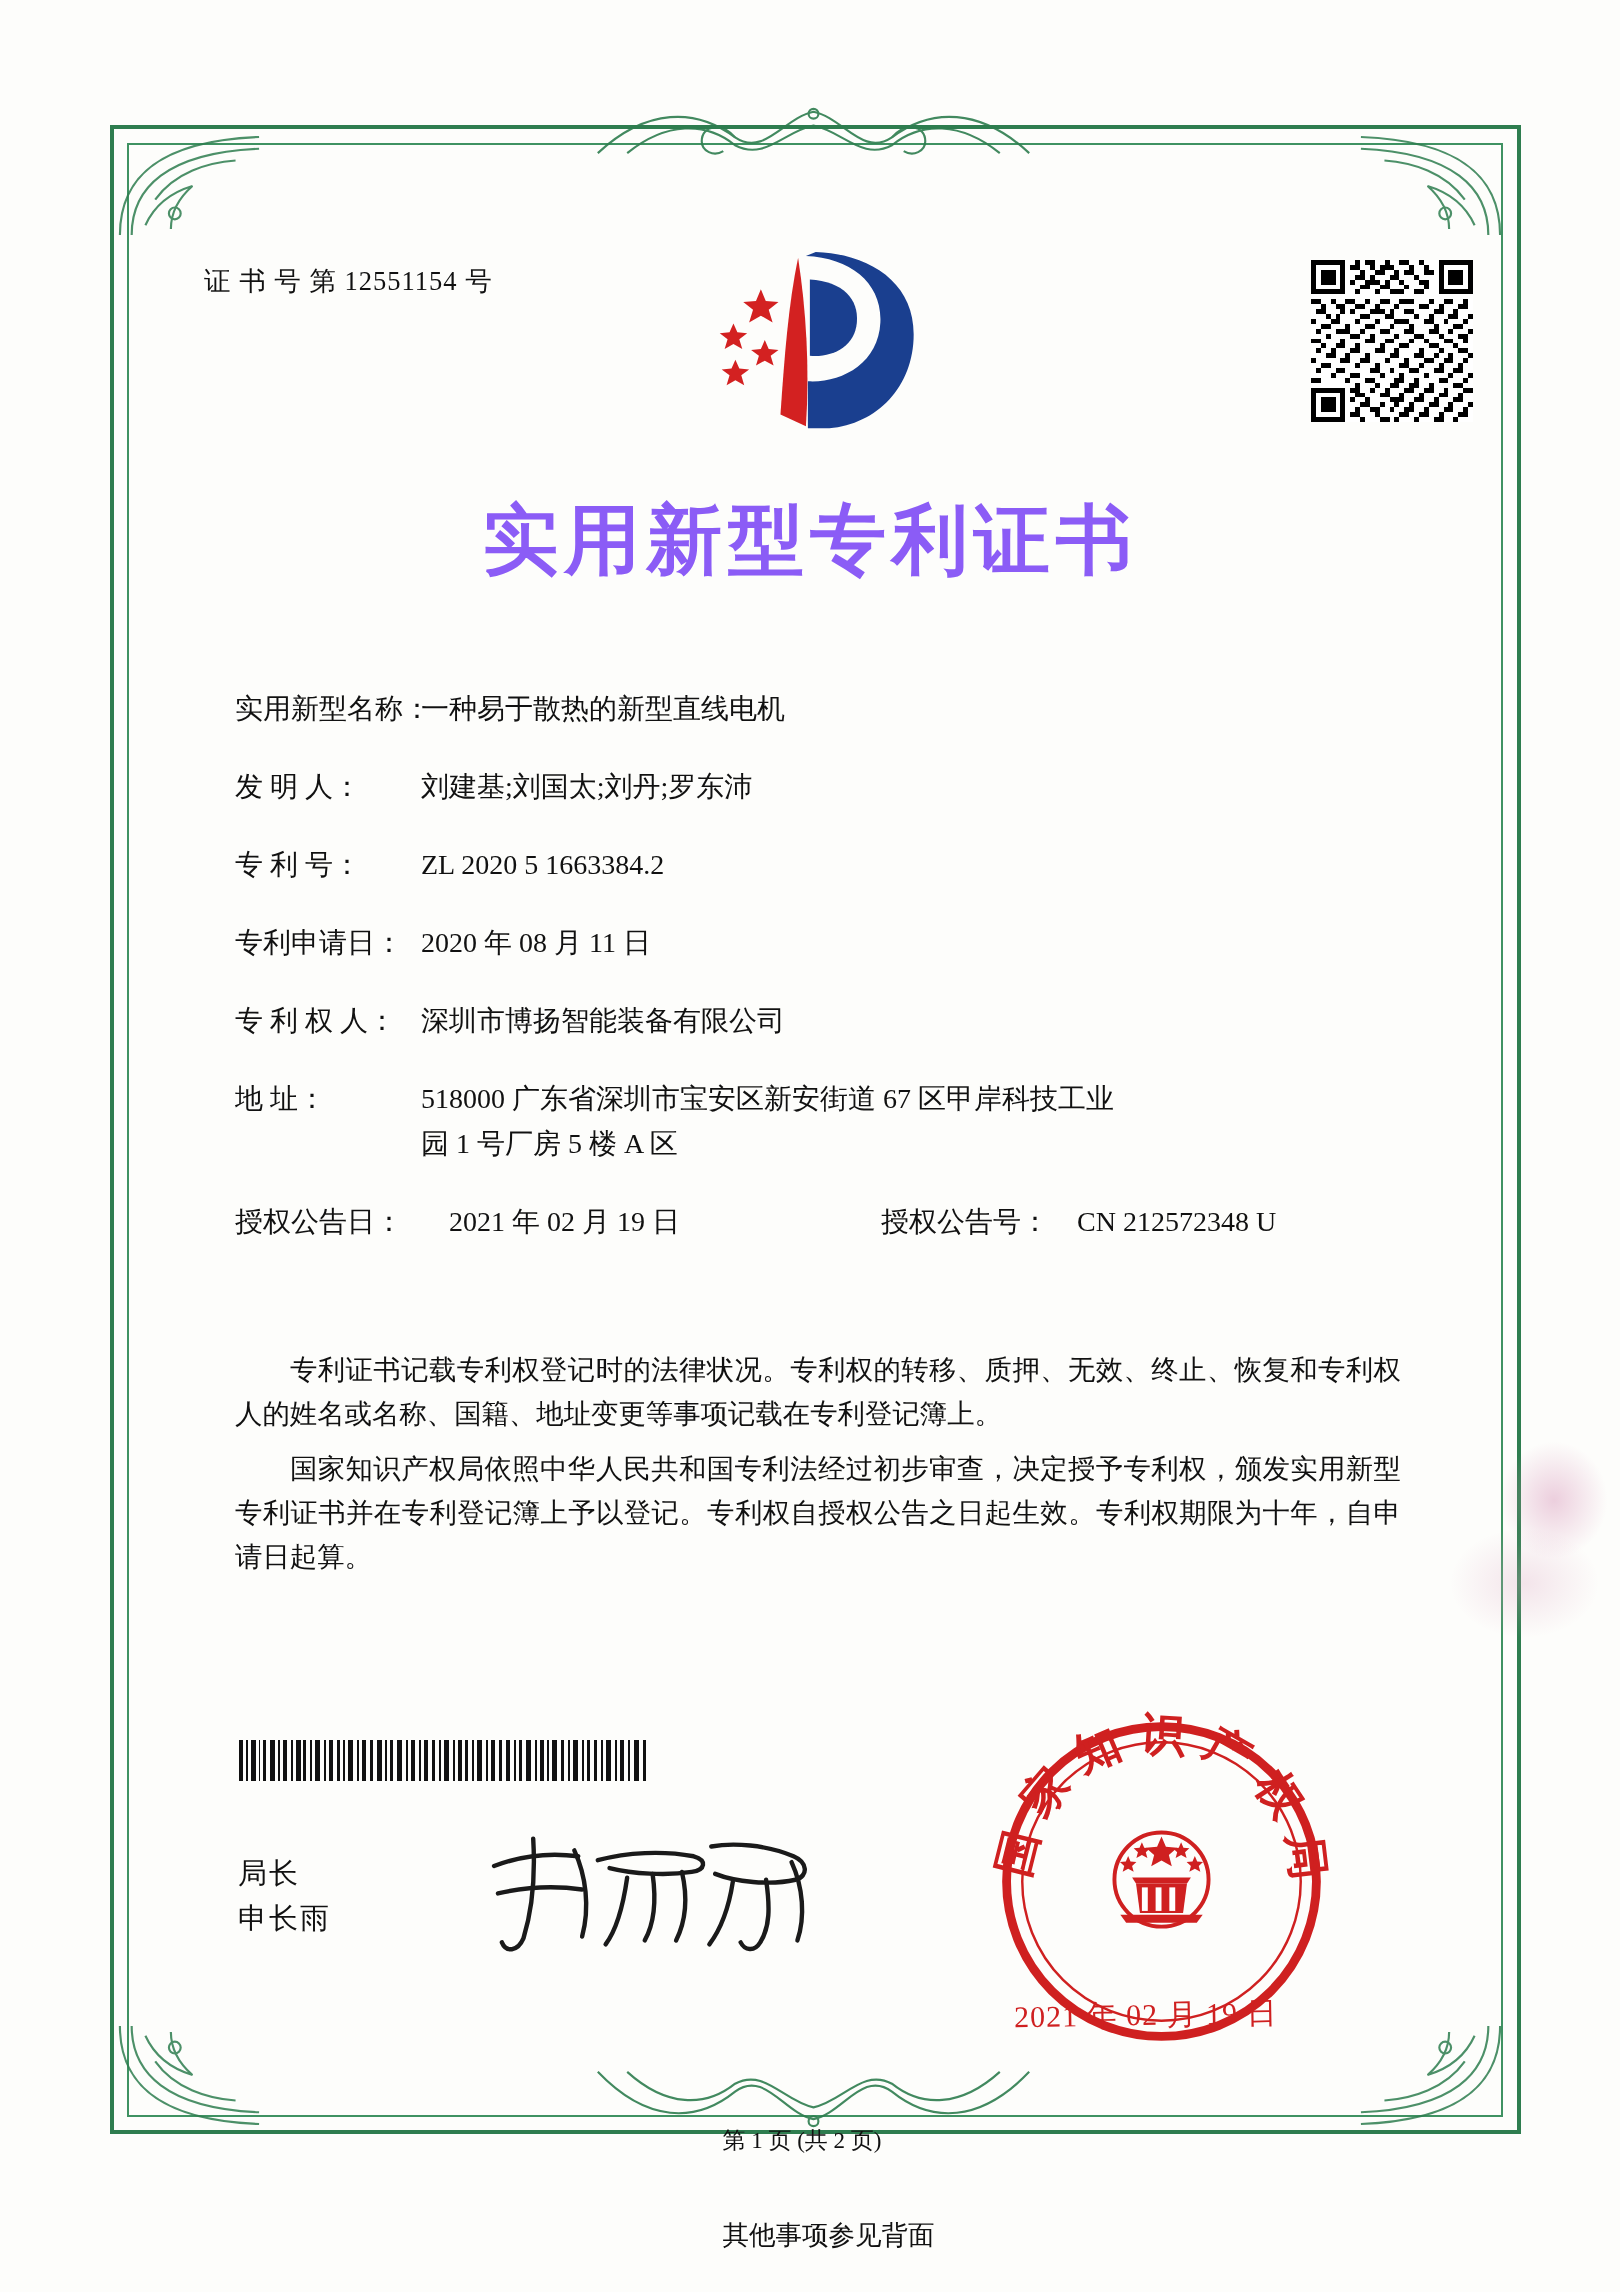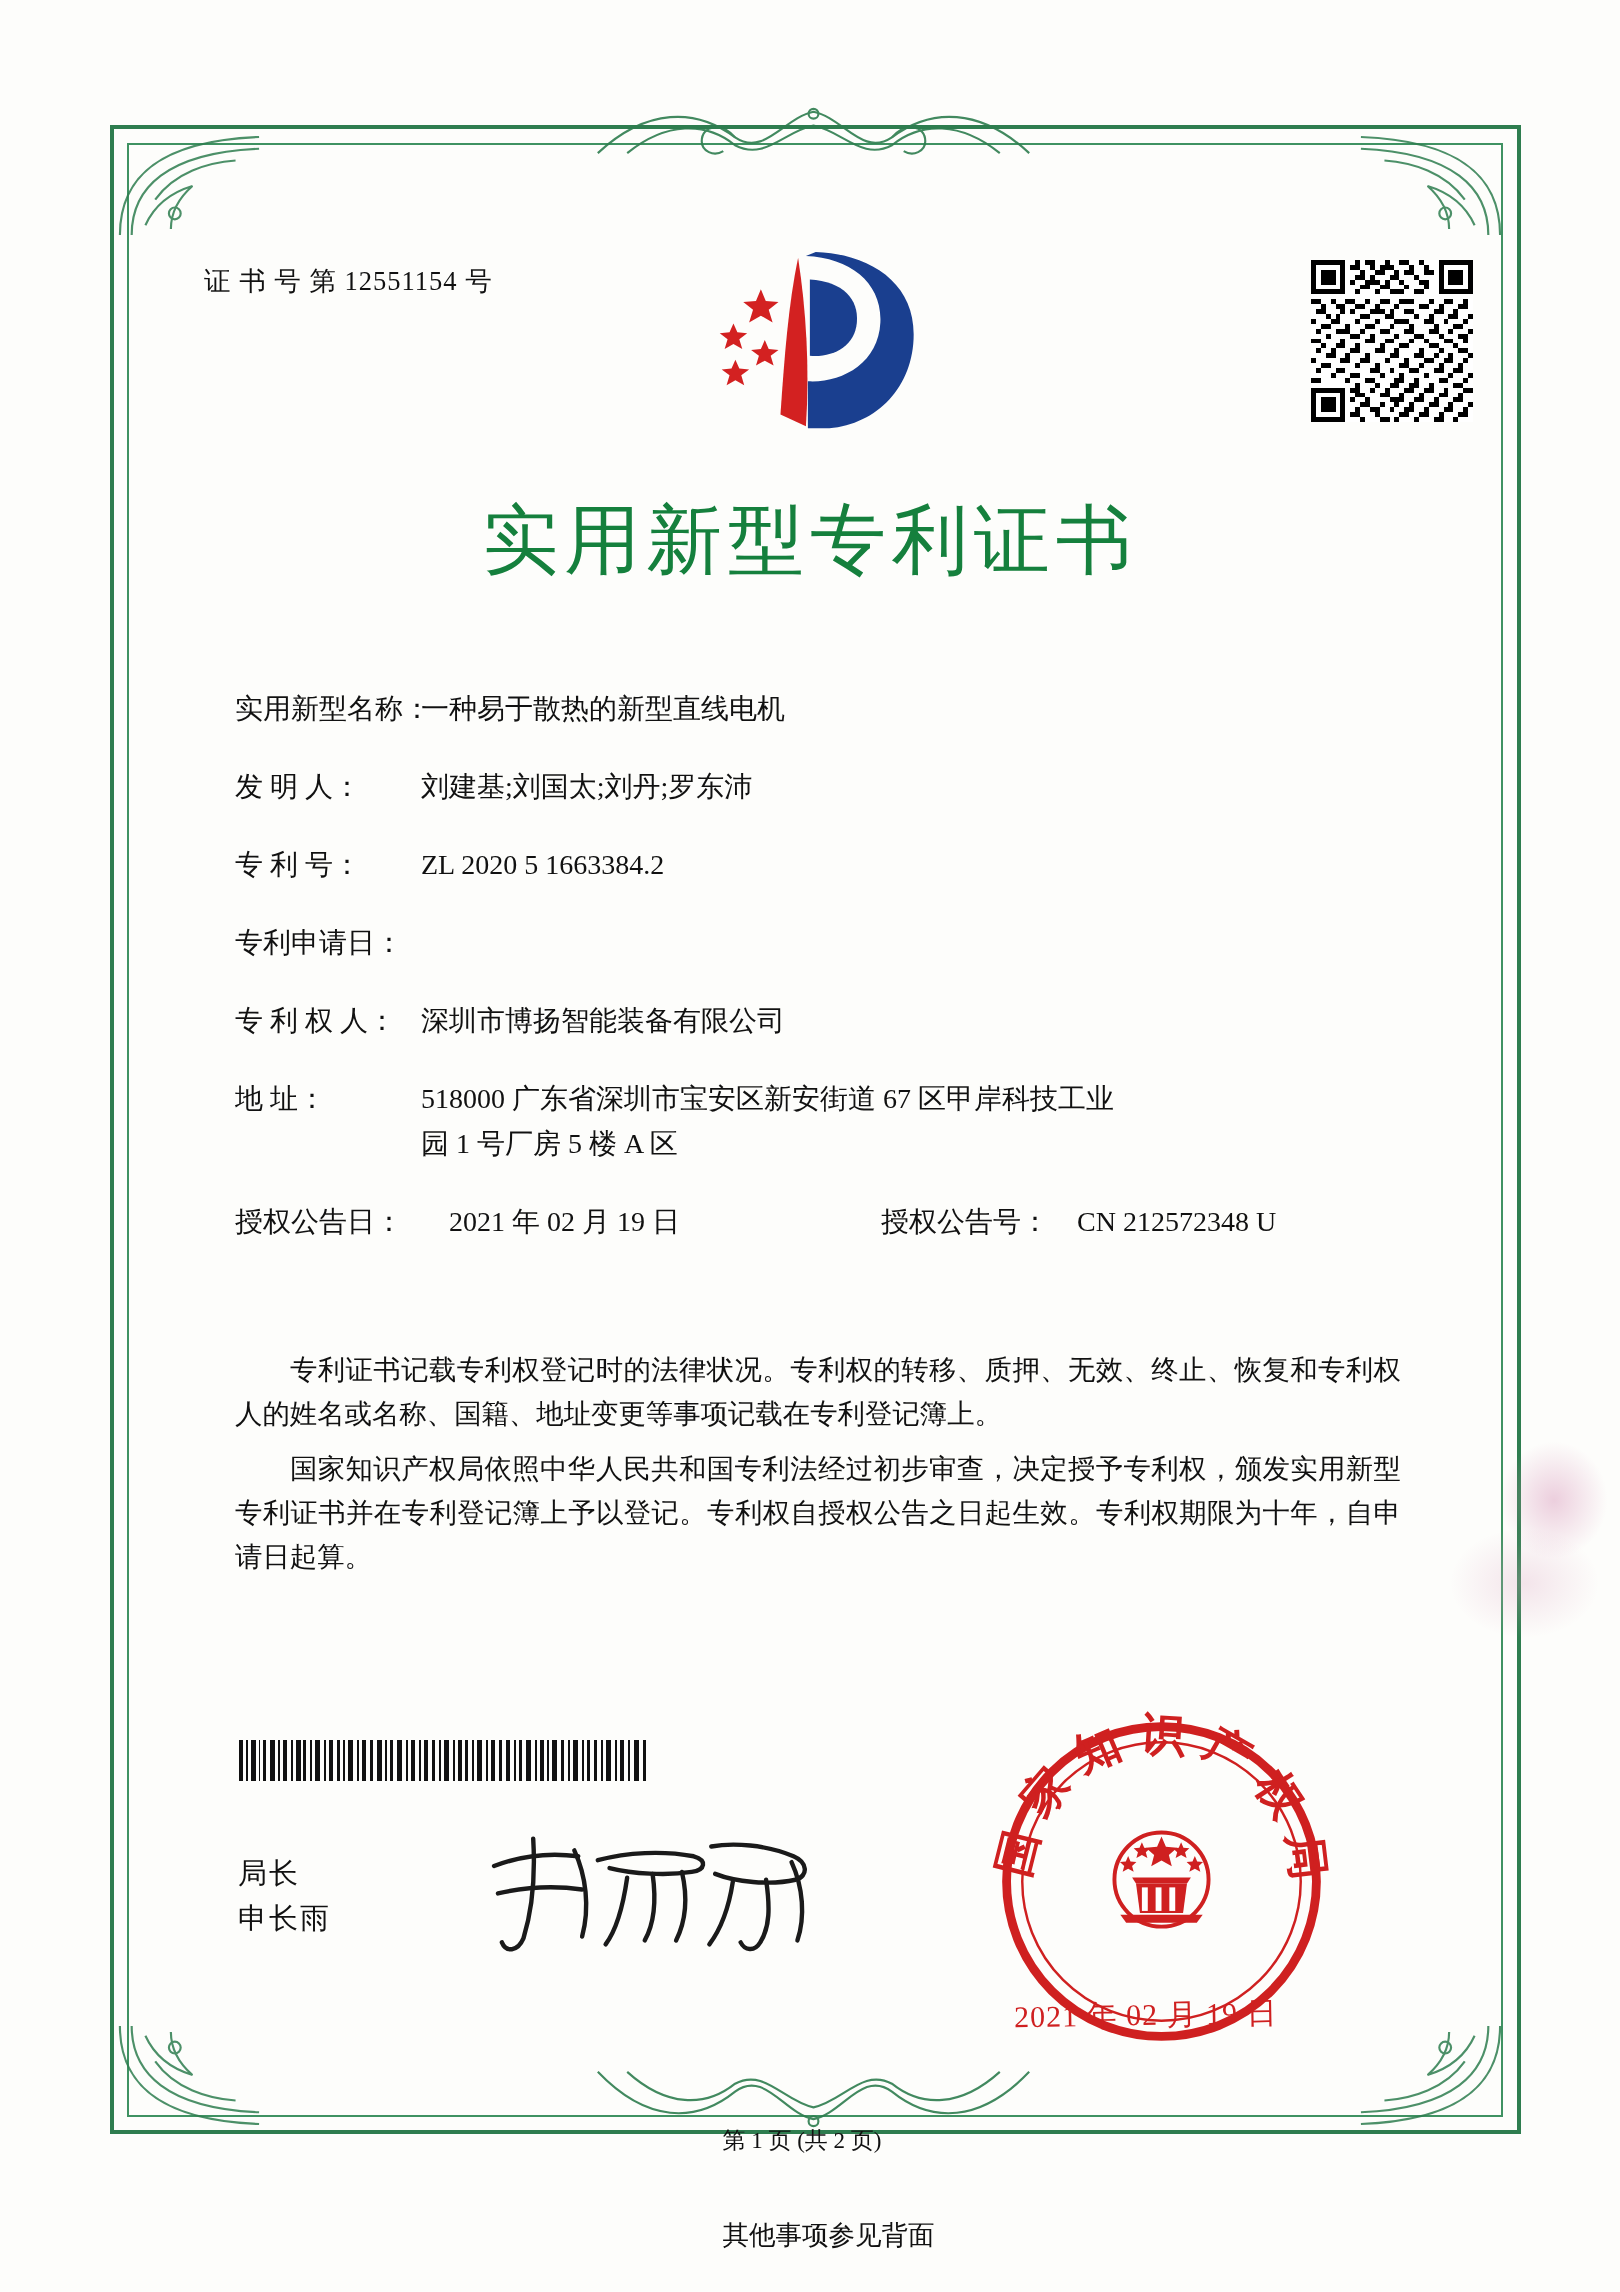--- a/index.html
+++ b/index.html
@@ -93,24 +93,24 @@
   }
 
   
   .doc-title {
     position: absolute;
     left: 0;
     right: 0;
     top: 490px;
     text-align: center;
     font-family: "Liberation Serif", "DejaVu Serif", serif;
-    font-weight: normal;
+    font-weight: bold;
     font-size: 76px;
     letter-spacing: 5.9px;
-    color: #15803d;
+    color: #8b5cf6;
   }
 
   
   .fields {
     position: absolute;
     left: 235px;
     top: 691px;
     width: 1157px;
     font-size: 28px;
     line-height: 1.25;
@@ -568,20 +568,21 @@
       <div class="fvalue">刘建基;刘国太;刘丹;罗东沛</div>
     </div>
 
     <div class="field">
       <div class="flabel">专 利 号：</div>
       <div class="fvalue">ZL 2020 5 1663384.2</div>
     </div>
 
     <div class="field">
       <div class="flabel">专利申请日：</div>
+      <div class="fvalue">2020 年 08 月 11 日</div>
     </div>
 
     <div class="field">
       <div class="flabel">专 利 权 人：</div>
       <div class="fvalue">深圳市博扬智能装备有限公司</div>
     </div>
 
     <div class="field">
       <div class="flabel">地 址：</div>
       <div class="fvalue">

